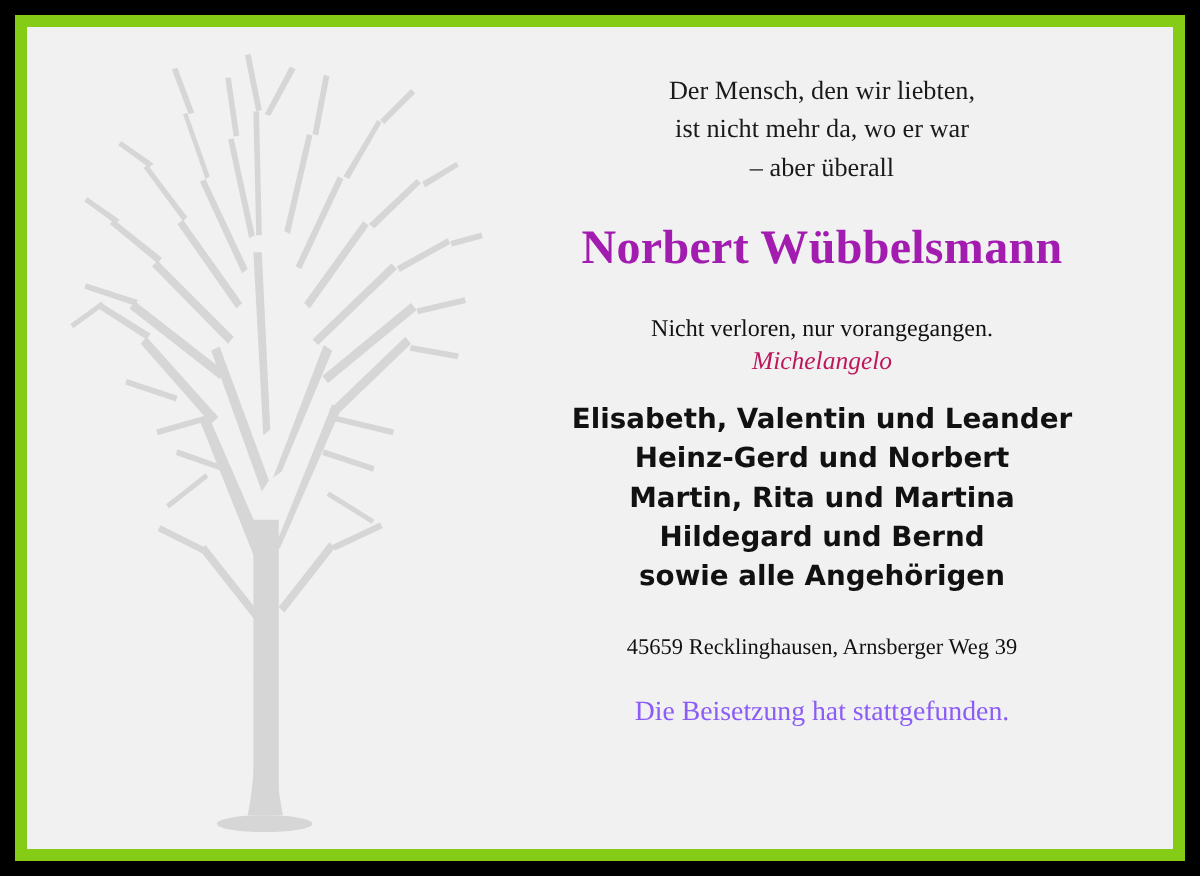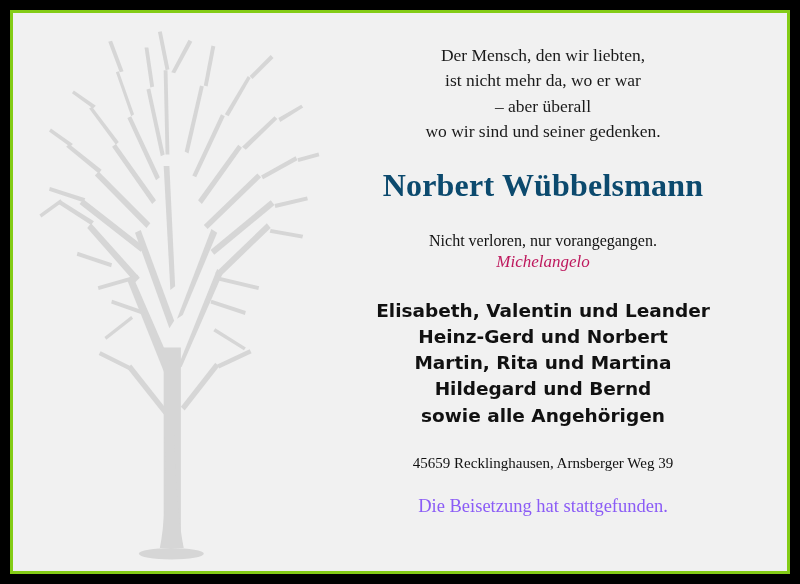--- a/index.html
+++ b/index.html
@@ -20,21 +20,21 @@
     box-sizing: border-box;
     background: #000000;
     padding: 10px;
   }
   .inner-frame {
     position: relative;
     width: 100%;
     height: 100%;
     box-sizing: border-box;
     background: #ffffff;
-    border: 3px solid #84cc16;
+    border: 8px solid #84cc16;
     overflow: hidden;
   }
   .card {
     position: relative;
     width: 100%;
     height: 100%;
     background: #f1f1f1;
     overflow: hidden;
   }
 
@@ -72,21 +72,21 @@
   }
   .verse div {
     white-space: nowrap;
   }
 
   .name {
     margin-top: 22px;
     font-size: 32px;
     font-weight: bold;
     letter-spacing: 0.2px;
-    color: #0c4a6e;
+    color: #a21caf;
   }
 
   .dates {
     margin-top: 10px;
     font-size: 19px;
     color: #111111;
   }
   .dates .birth {
     margin-right: 34px;
   }
@@ -97,21 +97,21 @@
     color: #111111;
   }
   .quote-author {
     margin-top: 2px;
     font-size: 17px;
     font-style: italic;
     color: #be185d;
   }
 
   .family {
-    margin-top: 26px;
+    margin-top: 16px;
     font-family: "DejaVu Sans", sans-serif;
     font-size: 18.5px;
     font-weight: bold;
     line-height: 1.42;
     color: #111111;
   }
 
   .address {
     margin-top: 26px;
     font-size: 15px;
@@ -198,21 +198,20 @@
           </g>
         </svg>
       </div>
 
       <div class="text-column">
 
         <div class="verse">
           <div>Der Mensch, den wir liebten,</div>
           <div>ist nicht mehr da, wo er war</div>
           <div>– aber überall</div>
-          <div>wo wir sind und seiner gedenken.</div>
         </div>
 
         <div class="name">Norbert Wübbelsmann</div>
 
 
         <div class="quote">Nicht verloren, nur vorangegangen.</div>
         <div class="quote-author">Michelangelo</div>
 
         <div class="family">
           <div>Elisabeth, Valentin und Leander</div>

